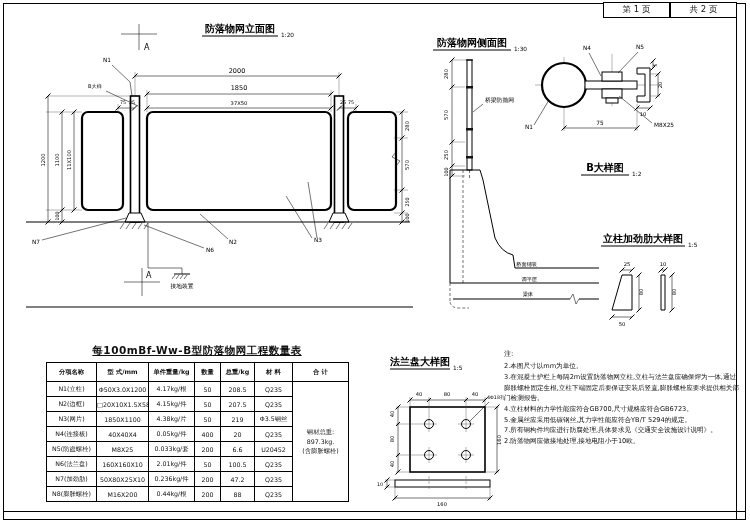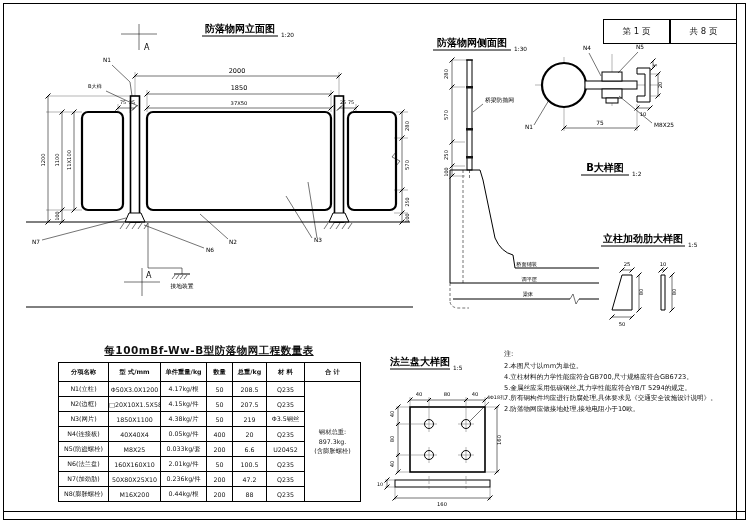--- a/index.html
+++ b/index.html
@@ -1,55 +1,55 @@
 <!DOCTYPE html>
 <html><head>
 <meta charset="utf-8">
 <style>
 *{margin:0;padding:0;box-sizing:border-box}
 html,body{width:750px;height:524px;background:#f2f2f2}
 .page{position:relative;width:750px;height:524px;background:#fff;overflow:hidden;font-family:"DejaVu Sans","Liberation Sans",sans-serif;color:#111}
 .frame{position:absolute;left:3px;top:3px;right:4px;bottom:4px;border:1.6px solid #000}
 .frame-r{position:absolute;top:3px;bottom:4px;right:13px;width:1.5px;background:#000}
 .frame-b{position:absolute;left:3px;right:4px;bottom:12px;height:1.5px;background:#000}
-.pgboxes{position:absolute;top:19px;right:13px;display:flex;height:25px}
+.pgboxes{position:absolute;top:2px;right:13px;display:flex;height:16px}
 .pgboxes>div{border:1.2px solid #000;width:67px;display:flex;align-items:center;justify-content:center;font-size:8.5px;background:#fff}
 svg{position:absolute;overflow:visible}
 .s03{stroke:#444;stroke-width:0.4;fill:none}
 .s05{stroke:#000;stroke-width:0.55;fill:none}
 .s1{stroke:#000;stroke-width:1;fill:none}
 .s15{stroke:#000;stroke-width:1.6;fill:none}
 .s2{stroke:#000;stroke-width:2.2;fill:none}
 .fw{fill:#fff}
 .fb{fill:#111;stroke:none}
 .dash{stroke-dasharray:3 2}
 text{fill:#000;stroke:none;font-family:"DejaVu Sans","Liberation Sans",sans-serif}
 .t45{font-size:4.8px}.t5{font-size:5.2px}.t55{font-size:5.8px}.t6{font-size:6.5px}
 .title{font-size:10px;font-weight:bold}
 .mid{text-anchor:middle}.end{text-anchor:end}
-.tblwrap{position:absolute;left:58px;top:344px;width:302px}
+.tblwrap{position:absolute;left:46px;top:344px;width:302px}
 .tbl-title{font-size:10.5px;font-weight:bold;text-align:center;text-decoration:underline;margin-bottom:4px;letter-spacing:.5px;white-space:nowrap}
 table{border-collapse:collapse;width:302px;table-layout:fixed}
 td{border:1px solid #000;font-size:6.3px;text-align:center;vertical-align:middle;height:15px;padding:0;overflow:hidden;white-space:nowrap}
 tr.hdr td{height:19px;font-weight:bold}
 .totcell div{line-height:1.5}
 .notes{position:absolute;left:504px;top:349px;width:238px;font-size:6.6px;line-height:1.62}
 .notes .hd{display:block;font-size:7px;margin-bottom:1px}
 </style>
 </head>
 <body>
 
 <div class="page">
   <div class="frame"></div>
   <div class="frame-r"></div>
   <div class="frame-b"></div>
 
   <div class="pgboxes">
     <div>第 1 页</div>
-    <div>共 8 页</div>
+    <div>共 2 页</div>
   </div>
 
   <svg style="left:18px;top:20px" width="405" height="300" viewBox="0 0 405 300">
     <defs>
       <pattern id="mesh" width="4.6" height="8.9" patternUnits="userSpaceOnUse">
         <path d="M0,0 H4.6 M0,0 V8.9" stroke="#555" stroke-width="0.55" fill="none"></path>
       </pattern>
       <marker id="tk" markerWidth="8" markerHeight="8" refX="4" refY="4" orient="0" markerUnits="userSpaceOnUse">
         <path d="M1.5,6.5 L6.5,1.5" stroke="#000" stroke-width="1"></path>
       </marker>
@@ -462,18 +462,19 @@
         <td>88</td>
             <td>Q235</td>
       </tr>
     </tbody>
       </table>
   </div>
 
   <div class="notes">
     <span class="hd">注:</span>
     <div>2.本图尺寸以mm为单位。</div>
+    <div>3.在混凝土护栏上每隔2m设置防落物网立柱,立柱与法兰盘应确保焊为一体,通过膨胀螺栓固定生根,立柱下端固定后要保证安装后竖直,膨胀螺栓应要求提供相关部门检测报告。</div>
     <div>4.立柱材料的力学性能应符合GB700,尺寸规格应符合GB6723。</div>
     <div>5.金属丝应采用低碳钢丝,其力学性能应符合YB/T 5294的规定。</div>
     <div>7.所有钢构件均应进行防腐处理,具体要求见《交通安全设施设计说明》。</div>
     <div>2.防落物网应做接地处理,接地电阻小于10欧。</div>
   </div>
 </div>
 
 </body></html>

